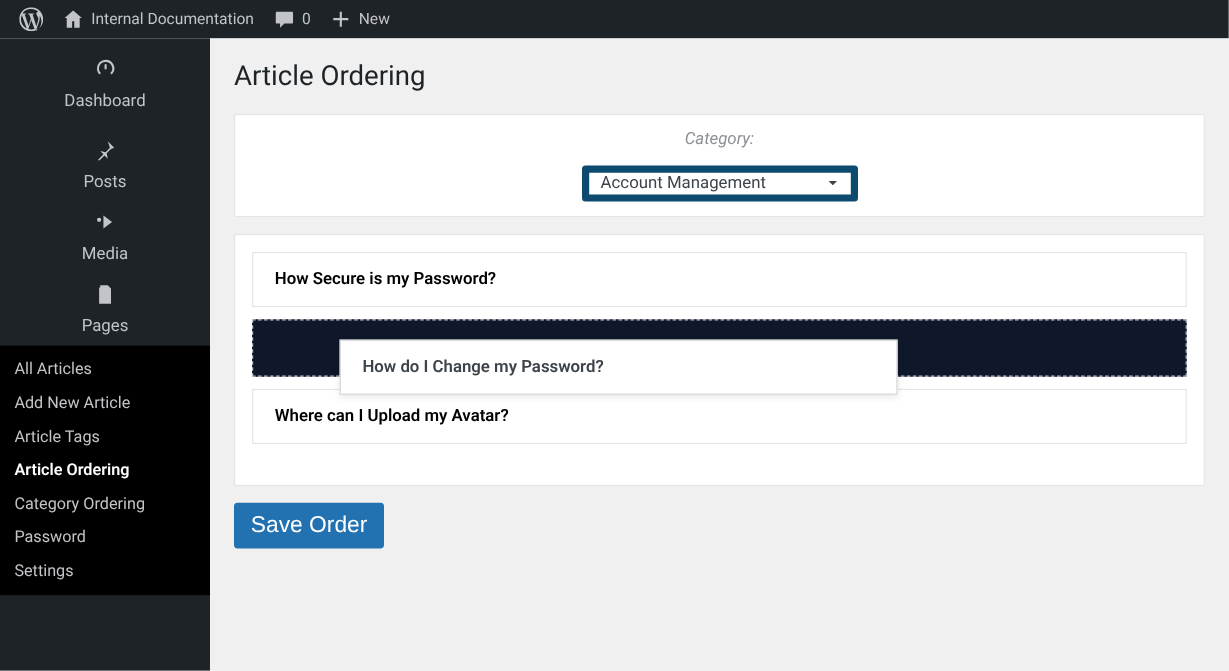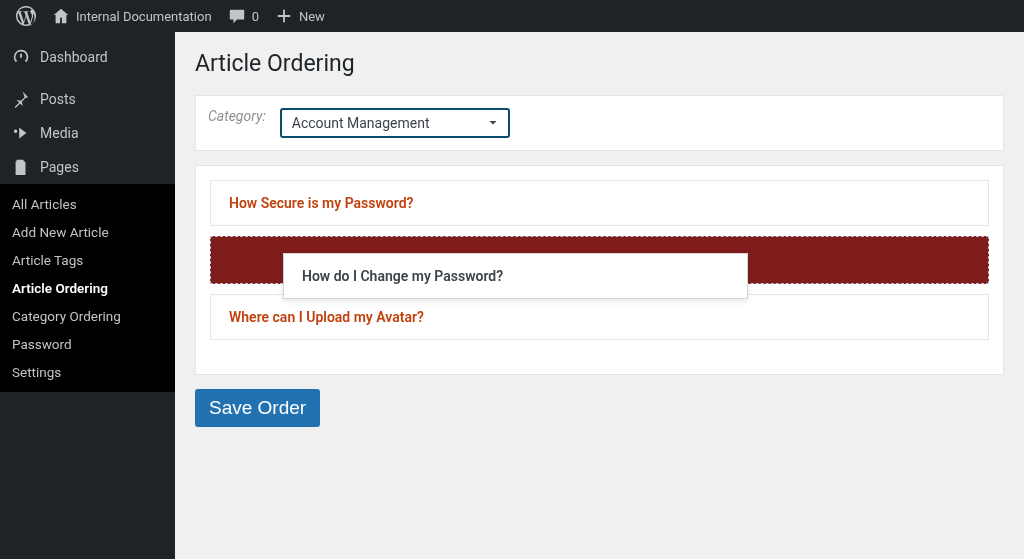--- a/index.html
+++ b/index.html
@@ -7,40 +7,40 @@
 
 .adminbar { height: 32px; background: #1d2327; color: #c3c4c7; display: flex; align-items: flex-start; padding: 0 8px; font-size: 13px; }
 .adminbar .item { display: flex; align-items: center; gap: 6px; padding: 0 8px; height: 100%; cursor: pointer; }
 .adminbar svg { width: 18px; height: 18px; fill: currentColor; }
 .adminbar .wplogo svg { width: 20px; height: 20px; }
 
 .wrap { display: flex; height: calc(100% - 32px); }
 
 .sidebar { width: 175px; background: #1d2327; color: #c3c4c7; font-size: 14px; overflow-y: auto; }
 .sidebar .top { padding: 8px 0; }
-.sidebar .menu-item { display: flex; align-items: center; gap: 10px; padding: 8px 12px; cursor: pointer; position: relative; }
+.sidebar .menu-item { display: flex; align-items: center; gap: 10px; padding: 8px 12px; cursor: pointer; position: relative; flex-direction: column; }
 .sidebar .menu-item.active { background: #2271b1; color: #fff; }
 .sidebar .menu-item.active::after { content: ""; position: absolute; right: -8px; top: 50%; transform: translateY(-50%); border: 8px solid transparent; border-right-color: #f0f0f1; }
 .sidebar .menu-item svg { width: 18px; height: 18px; fill: currentColor; flex-shrink: 0; }
 .sidebar .submenu { background: #000000; padding: 6px 0; }
 .sidebar .submenu .sub-item { padding: 6px 12px; cursor: pointer; font-size: 13.5px; color: #c3c4c7; }
 .sidebar .submenu .sub-item.current { color: #fff; font-weight: 600; }
 
 .main { flex: 1; padding: 18px 20px; background: #f0f0f1; overflow-y: auto; }
 .page-title { font-size: 23px; font-weight: 400; color: #1d2327; margin-bottom: 18px; }
 
 .panel { background: #fff; border: 1px solid #e5e5e5; margin-bottom: 14px; }
-.filter-row { padding: 12px 12px; display: flex; gap: 14px; }
+.filter-row { padding: 12px 24px; display: flex; align-items: center; gap: 14px; flex-direction: column; }
 .filter-label { color: #8c8f94; font-style: italic; }
-.select { position: relative; border: 2px solid #0c4a6e; border-radius: 3px; background: #fff; height: 30px; display: flex; align-items: center; padding: 0 30px 0 10px; min-width: 230px; cursor: pointer; }
+.select { position: relative; border: 6px solid #0c4a6e; border-radius: 3px; background: #fff; height: 30px; display: flex; align-items: center; padding: 0 30px 0 10px; min-width: 230px; cursor: pointer; }
 .select svg { position: absolute; right: 8px; width: 14px; height: 14px; fill: #3c434a; }
 
 .sort-panel { padding: 14px 14px 18px; }
-.article-row { border: 1px solid #e5e5e5; padding: 14px 18px; font-weight: 600; color: #c2410c; cursor: move; background: #fff; margin-bottom: 10px; }
-.placeholder { border: 1px dashed #c3c4c7; height: 48px; margin-bottom: 10px; background: #7f1d1d; position: relative; }
+.article-row { border: 1px solid #e5e5e5; padding: 14px 18px; font-weight: 600; color: #000000; cursor: move; background: #fff; margin-bottom: 10px; }
+.placeholder { border: 1px dashed #c3c4c7; height: 48px; margin-bottom: 10px; background: #0f172a; position: relative; }
 .dragging { position: absolute; left: 72px; top: 16px; width: 465px; background: #fff; border: 1px solid #d4d4d4; padding: 14px 18px; font-weight: 600; color: #3c434a; box-shadow: 0 2px 6px rgba(0,0,0,0.1); }
 
 .save-btn { background: #2271b1; color: #fff; border: none; border-radius: 3px; padding: 8px 14px; font-size: 19px; cursor: pointer; }
 </style>
 </head>
 <body>
 
 <div class="adminbar">
   <div class="item wplogo">
     <svg viewBox="0 0 20 20">

